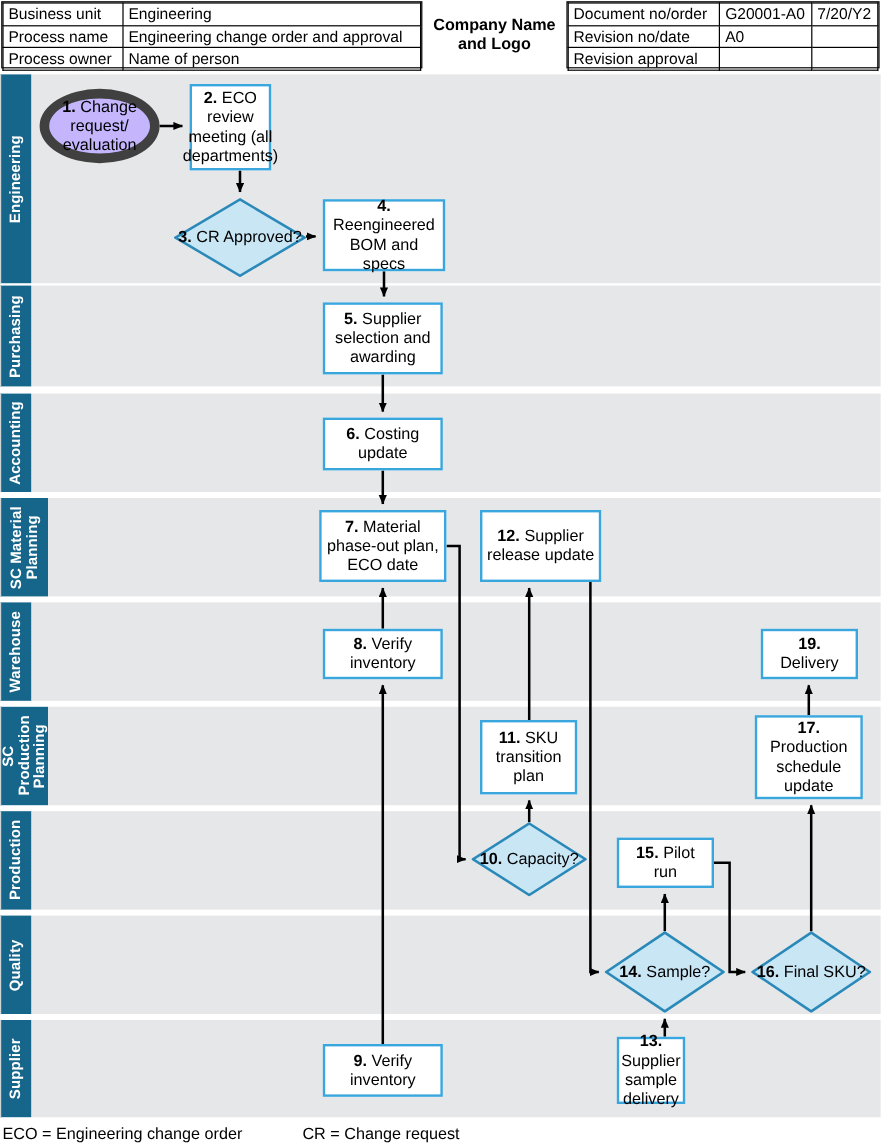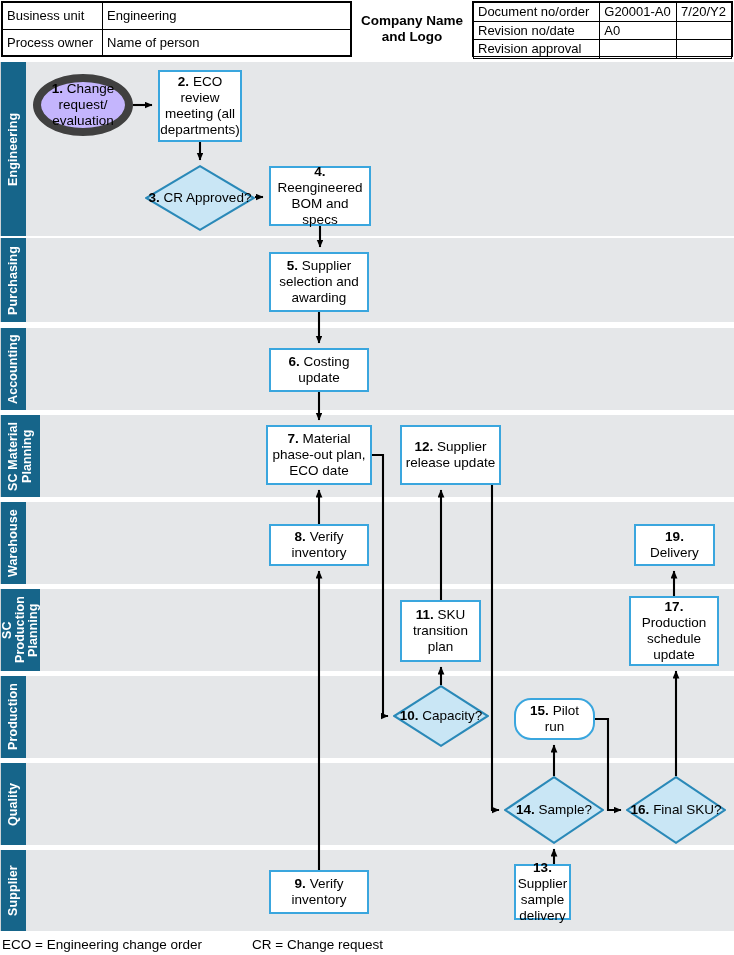--- a/index.html
+++ b/index.html
@@ -85,20 +85,24 @@
 <div id="header">
 
   <div class="hdr-left">
     <table>
       <tbody>
           <tr>
         <td class="k">Business unit</td>
         <td>Engineering</td>
       </tr>
       <tr>
+        <td class="k">Process name</td>
+        <td>Engineering change order and approval</td>
+      </tr>
+      <tr>
         <td class="k">Process owner</td>
         <td>Name of person</td>
       </tr>
     </tbody>
       </table>
   </div>
 
   <div class="hdr-company">Company Name
 and Logo</div>
 
@@ -208,21 +212,21 @@
     <path d="M676,776 L676,671"></path>
 
     <path d="M674,596 L674,571"></path>
   </g>
 </svg>
 
 <div id="nodes">
     <div class="node ellipse" style="left: 33px; top: 74px; width: 100px; height: 62px;">
       <div class="inner"><b>1.</b><span> Change request/ evaluation</span></div>
     </div>
-    <div class="node box" style="left: 158px; top: 70px; width: 84px; height: 72px;">
+    <div class="node box" style="left: 158px; top: 70px; width: 68px; height: 72px;">
       <div class="inner"><b>2.</b><span> ECO review meeting (all departments)</span></div>
     </div>
     <div class="node diamond" style="left: 145px; top: 165px; width: 110px; height: 66px;">
       <svg width="110" height="66" viewBox="0 0 110 66">
         <path d="M55,1.2 L108.8,33 L55,64.8 L1.2,33 Z" fill="#c9e6f5" stroke="#2a89b8" stroke-width="2.1"></path>
       </svg>
       <div class="inner"><b>3.</b><span> CR Approved?</span></div>
     </div>
     <div class="node box" style="left: 269px; top: 166px; width: 102px; height: 60px;">
       <div class="inner"><b>4.</b><span> Reengineered BOM and specs</span></div>
@@ -250,21 +254,21 @@
     </div>
     <div class="node box" style="left: 629px; top: 596px; width: 90px; height: 70px;">
       <div class="inner"><b>17.</b><span> Production schedule update</span></div>
     </div>
     <div class="node diamond" style="left: 393px; top: 685px; width: 96px; height: 62px;">
       <svg width="96" height="62" viewBox="0 0 96 62">
         <path d="M48,1.2 L94.8,31 L48,60.8 L1.2,31 Z" fill="#c9e6f5" stroke="#2a89b8" stroke-width="2.1"></path>
       </svg>
       <div class="inner"><b>10.</b><span> Capacity?</span></div>
     </div>
-    <div class="node box" style="left: 514px; top: 698px; width: 81px; height: 42px; border-radius: 17px;">
+    <div class="node box" style="left: 514px; top: 698px; width: 81px; height: 42px;">
       <div class="inner"><b>15.</b><span> Pilot run</span></div>
     </div>
     <div class="node diamond" style="left: 504px; top: 776px; width: 100px; height: 68px;">
       <svg width="100" height="68" viewBox="0 0 100 68">
         <path d="M50,1.2 L98.8,34 L50,66.8 L1.2,34 Z" fill="#c9e6f5" stroke="#2a89b8" stroke-width="2.1"></path>
       </svg>
       <div class="inner"><b>14.</b><span> Sample?</span></div>
     </div>
     <div class="node diamond" style="left: 626px; top: 776px; width: 100px; height: 68px;">
       <svg width="100" height="68" viewBox="0 0 100 68">

